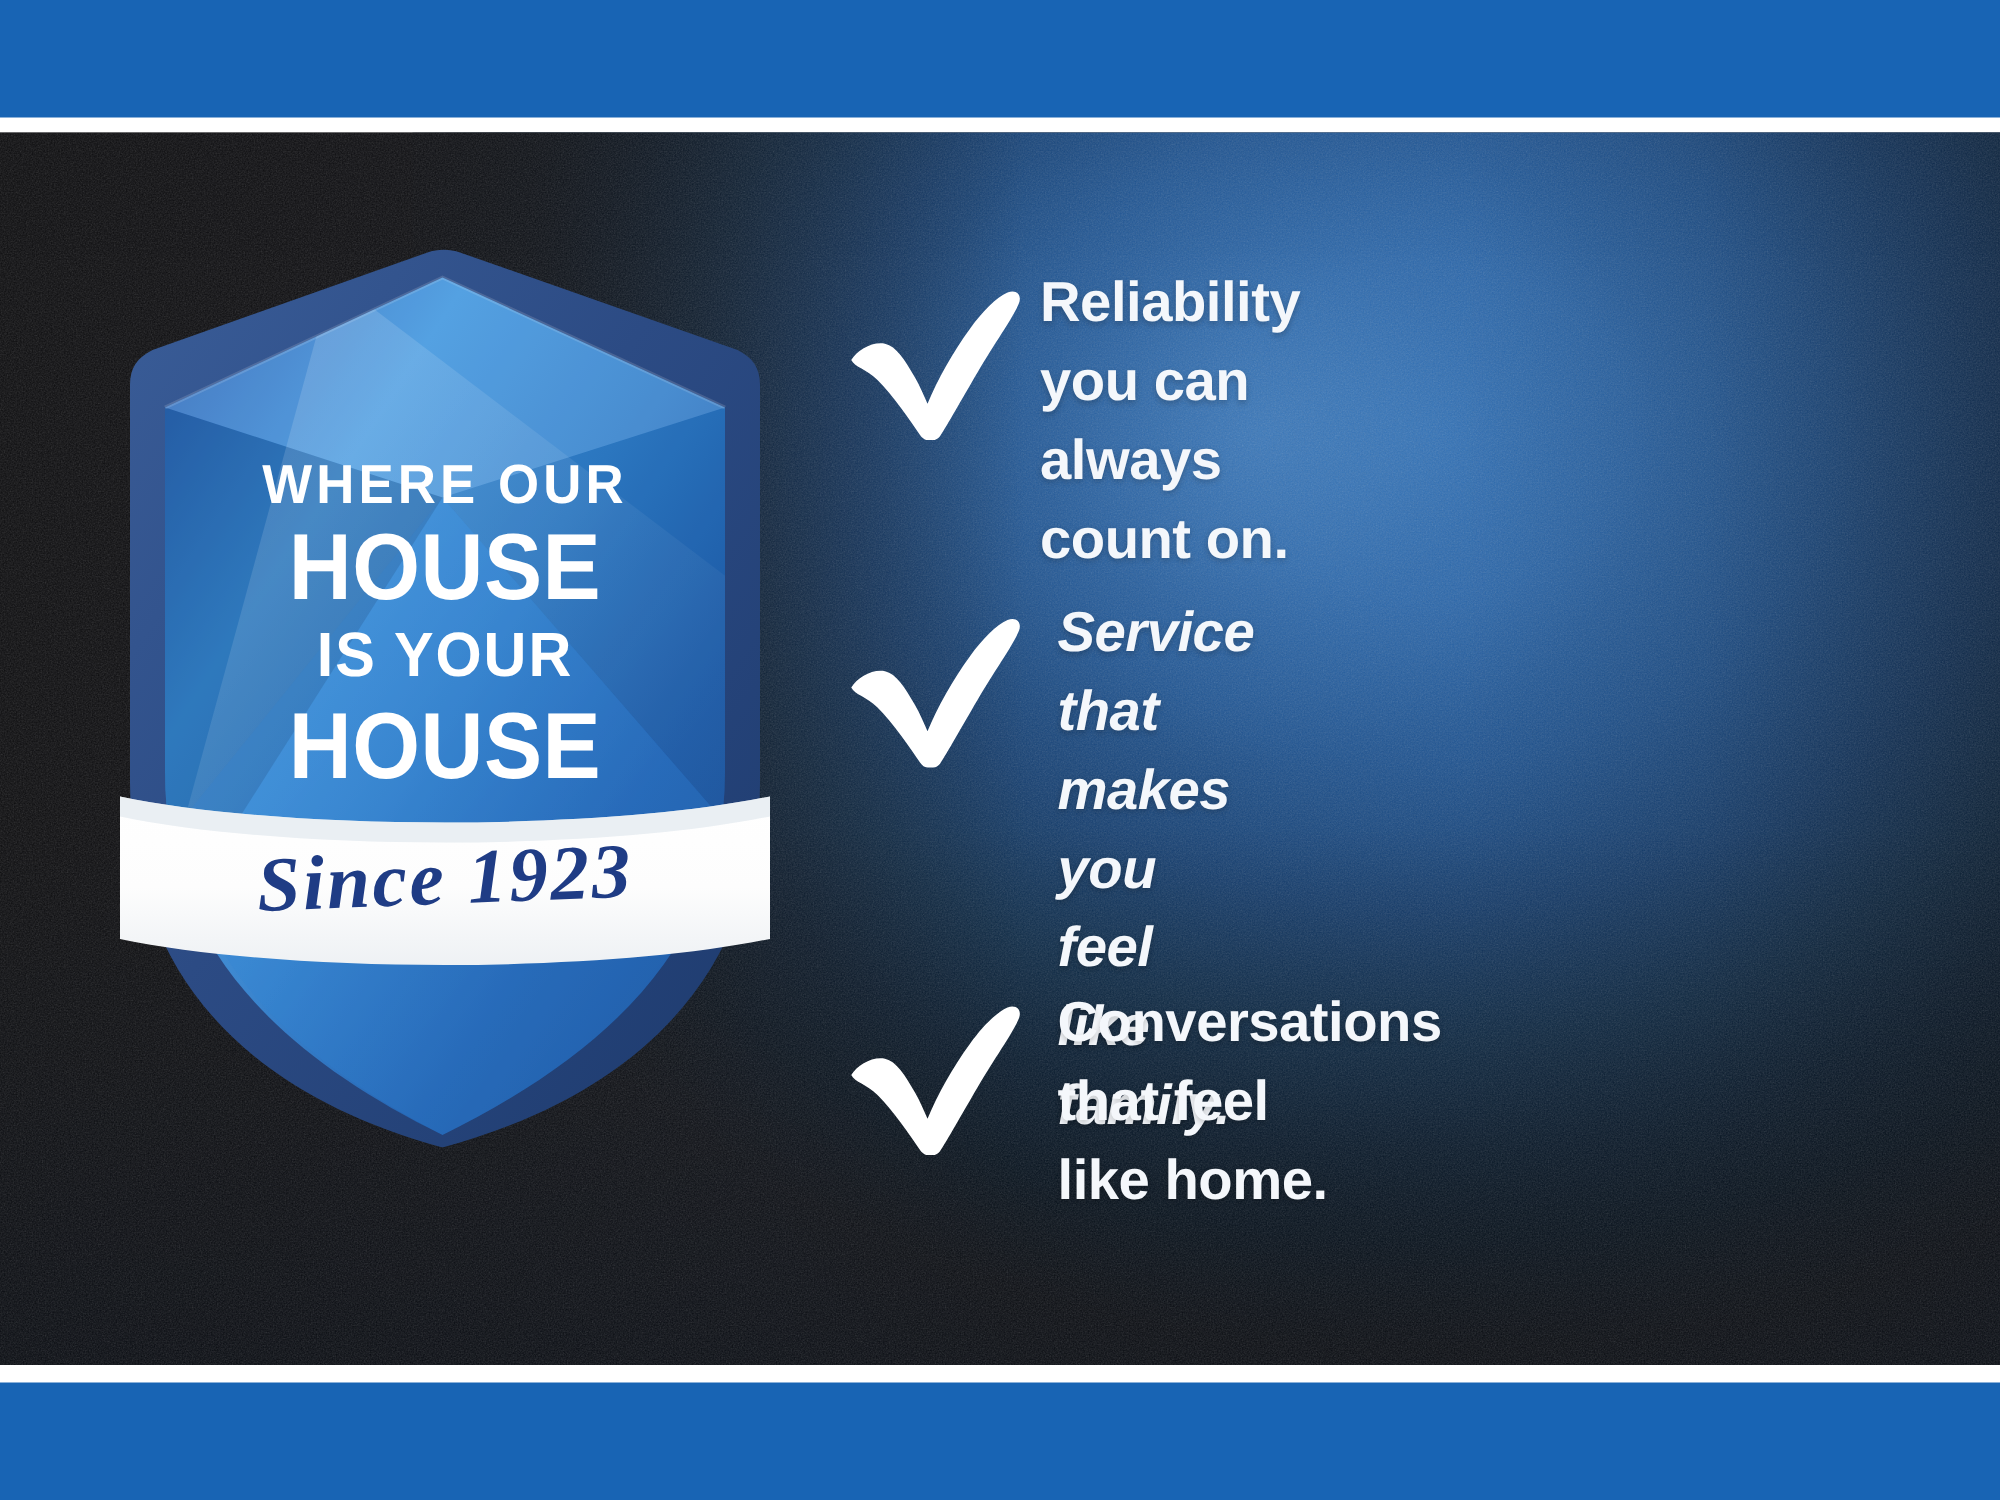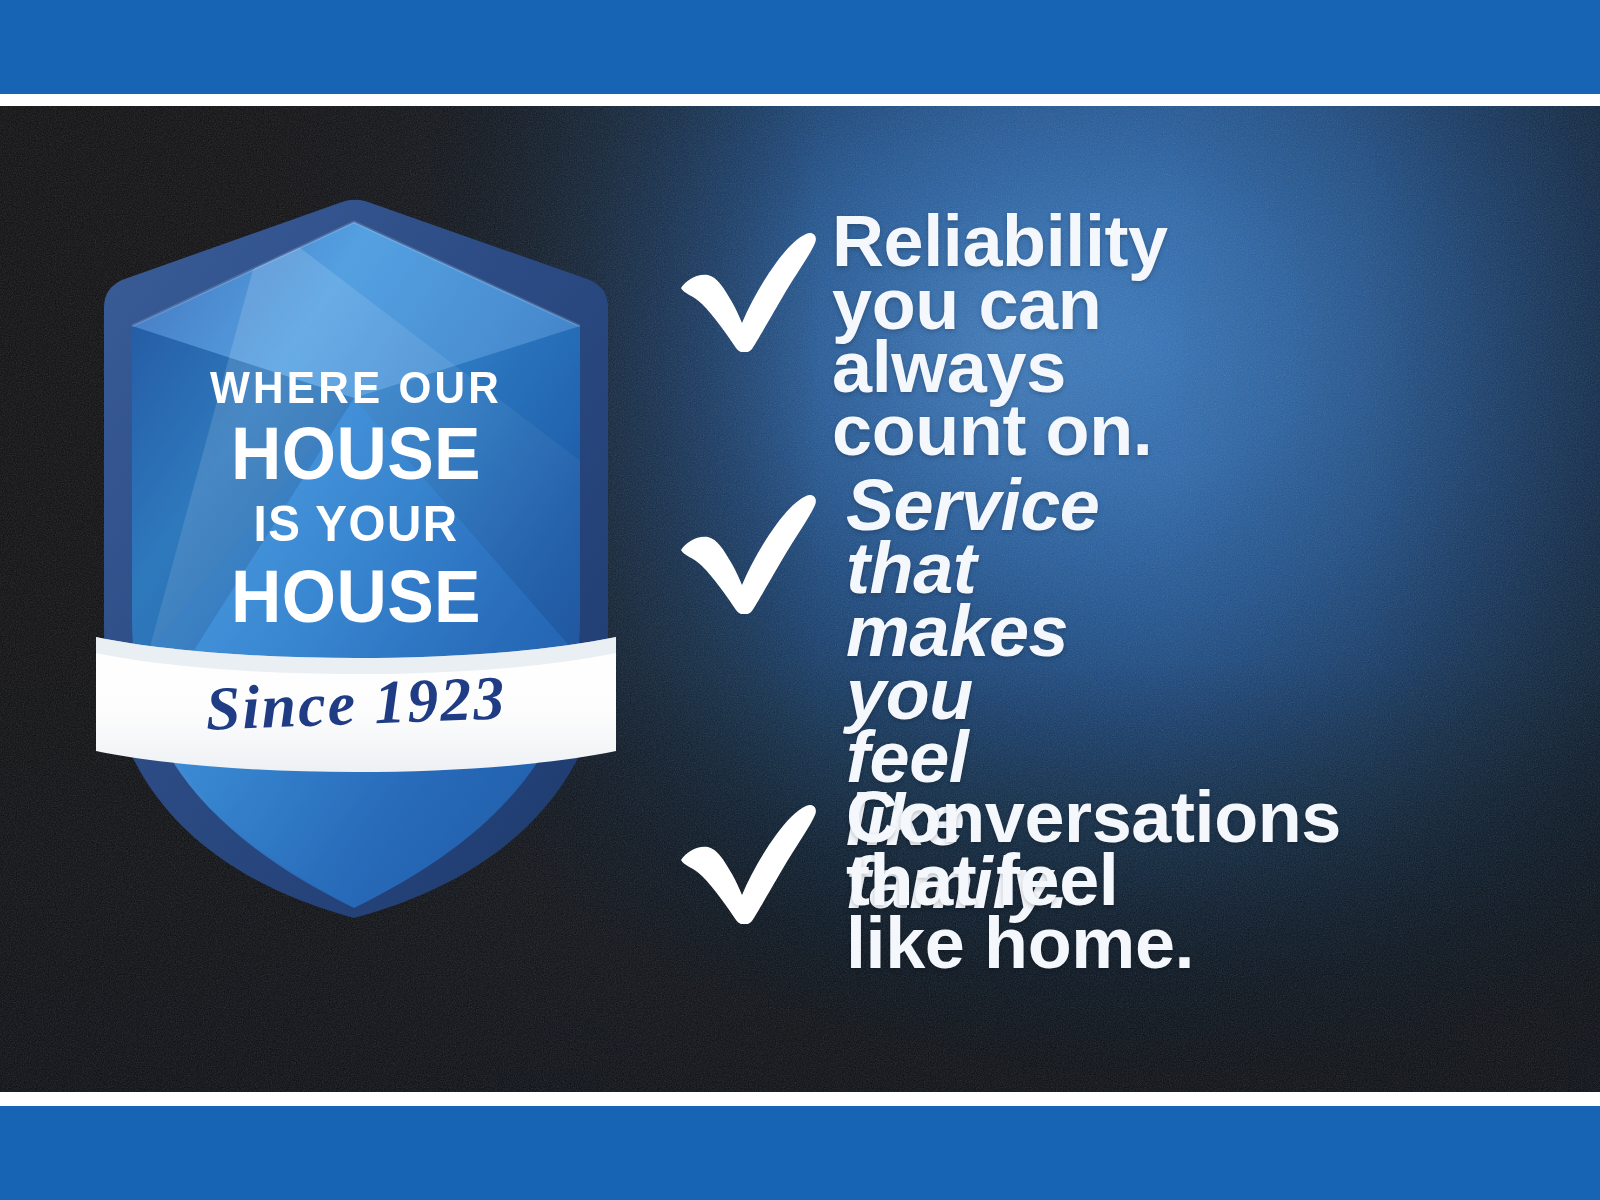--- a/index.html
+++ b/index.html
@@ -57,21 +57,21 @@
     color:#1f3c85;font-family:"Liberation Serif",serif;font-style:italic;
     font-weight:700;font-size:62px;letter-spacing:2px;
     transform:rotate(-2.2deg);}
 
   
   #bullets{position:absolute;left:660px;top:106px;width:900px;height:986px;}
   .row{position:absolute;left:0;}
   .check{position:absolute;left:10px;}
   .btext{position:absolute;color:#f4f7fb;
     font-family:"Liberation Sans",sans-serif;font-weight:700;
-    font-size:72px;line-height:63px;letter-spacing:-.4px;
+    font-size:45px;line-height:63px;letter-spacing:-.4px;
     text-shadow:0 2px 5px rgba(0,0,0,.22);white-space:pre-line;}
 
   #row1{top:104px;}   #row1 .check{top:20px;}  #row1 .btext{left:172px;top:0;}
   #row2{top:368px;}   #row2 .check{top:18px;}  #row2 .btext{left:186px;top:0;font-style:italic;}
   #row3{top:680px;}   #row3 .check{top:16px;}  #row3 .btext{left:186px;top:0;}
 </style>
 </head>
 <body>
 
 <div id="stage">

